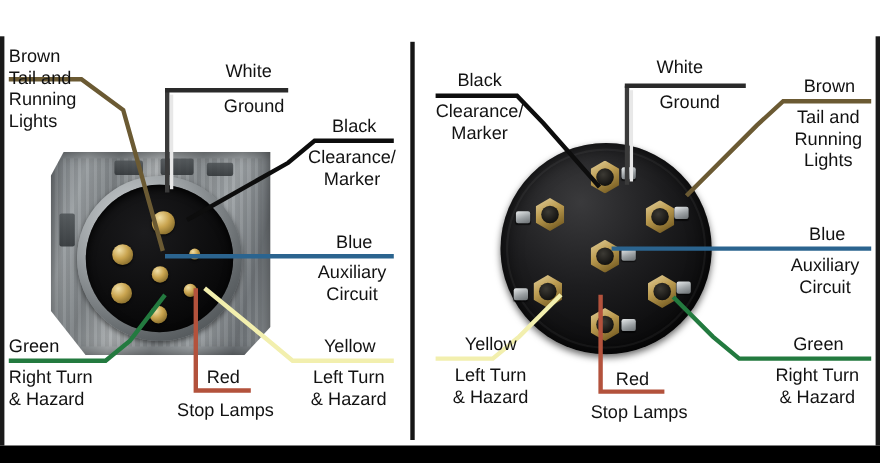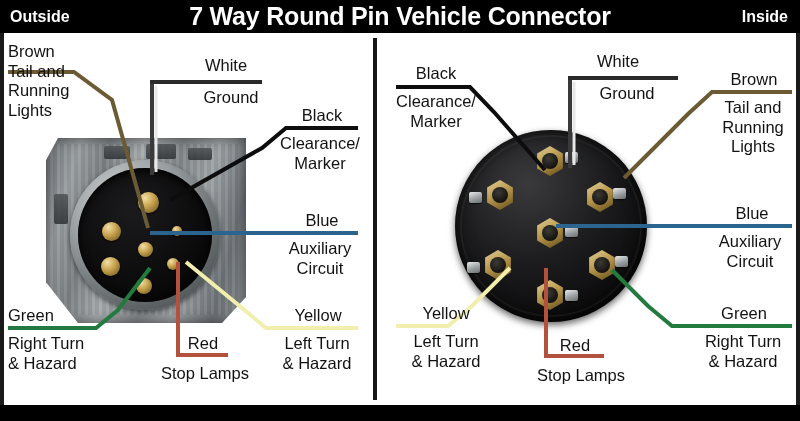--- a/index.html
+++ b/index.html
@@ -123,25 +123,20 @@
     position:absolute;width:13px;height:11px;border-radius:2px;
     background:linear-gradient(160deg,#e8ebec,#9ba0a3 55%,#6a6f72);
     box-shadow:0 1px 1px rgba(0,0,0,.6);
   }
 </style>
 </head>
 <body>
 
 <div id="root">
 
-  <div class="titlebar">
-    <div class="title-side title-left">Outside</div>
-    <div class="title-main">7 Way Round Pin Vehicle Connector</div>
-    <div class="title-side title-right">Inside</div>
-  </div>
 
   <div class="frame"></div>
   <div class="divider"></div>
   <div class="bottombar"></div>
 
   <div class="conn-left">
     <div class="housing"></div>
     <div class="hbar" style="left:58px;top:8px;width:26px;height:13px;"></div>
     <div class="hbar" style="left:100px;top:6px;width:30px;height:15px;"></div>
     <div class="hbar" style="left:142px;top:10px;width:24px;height:12px;"></div>

